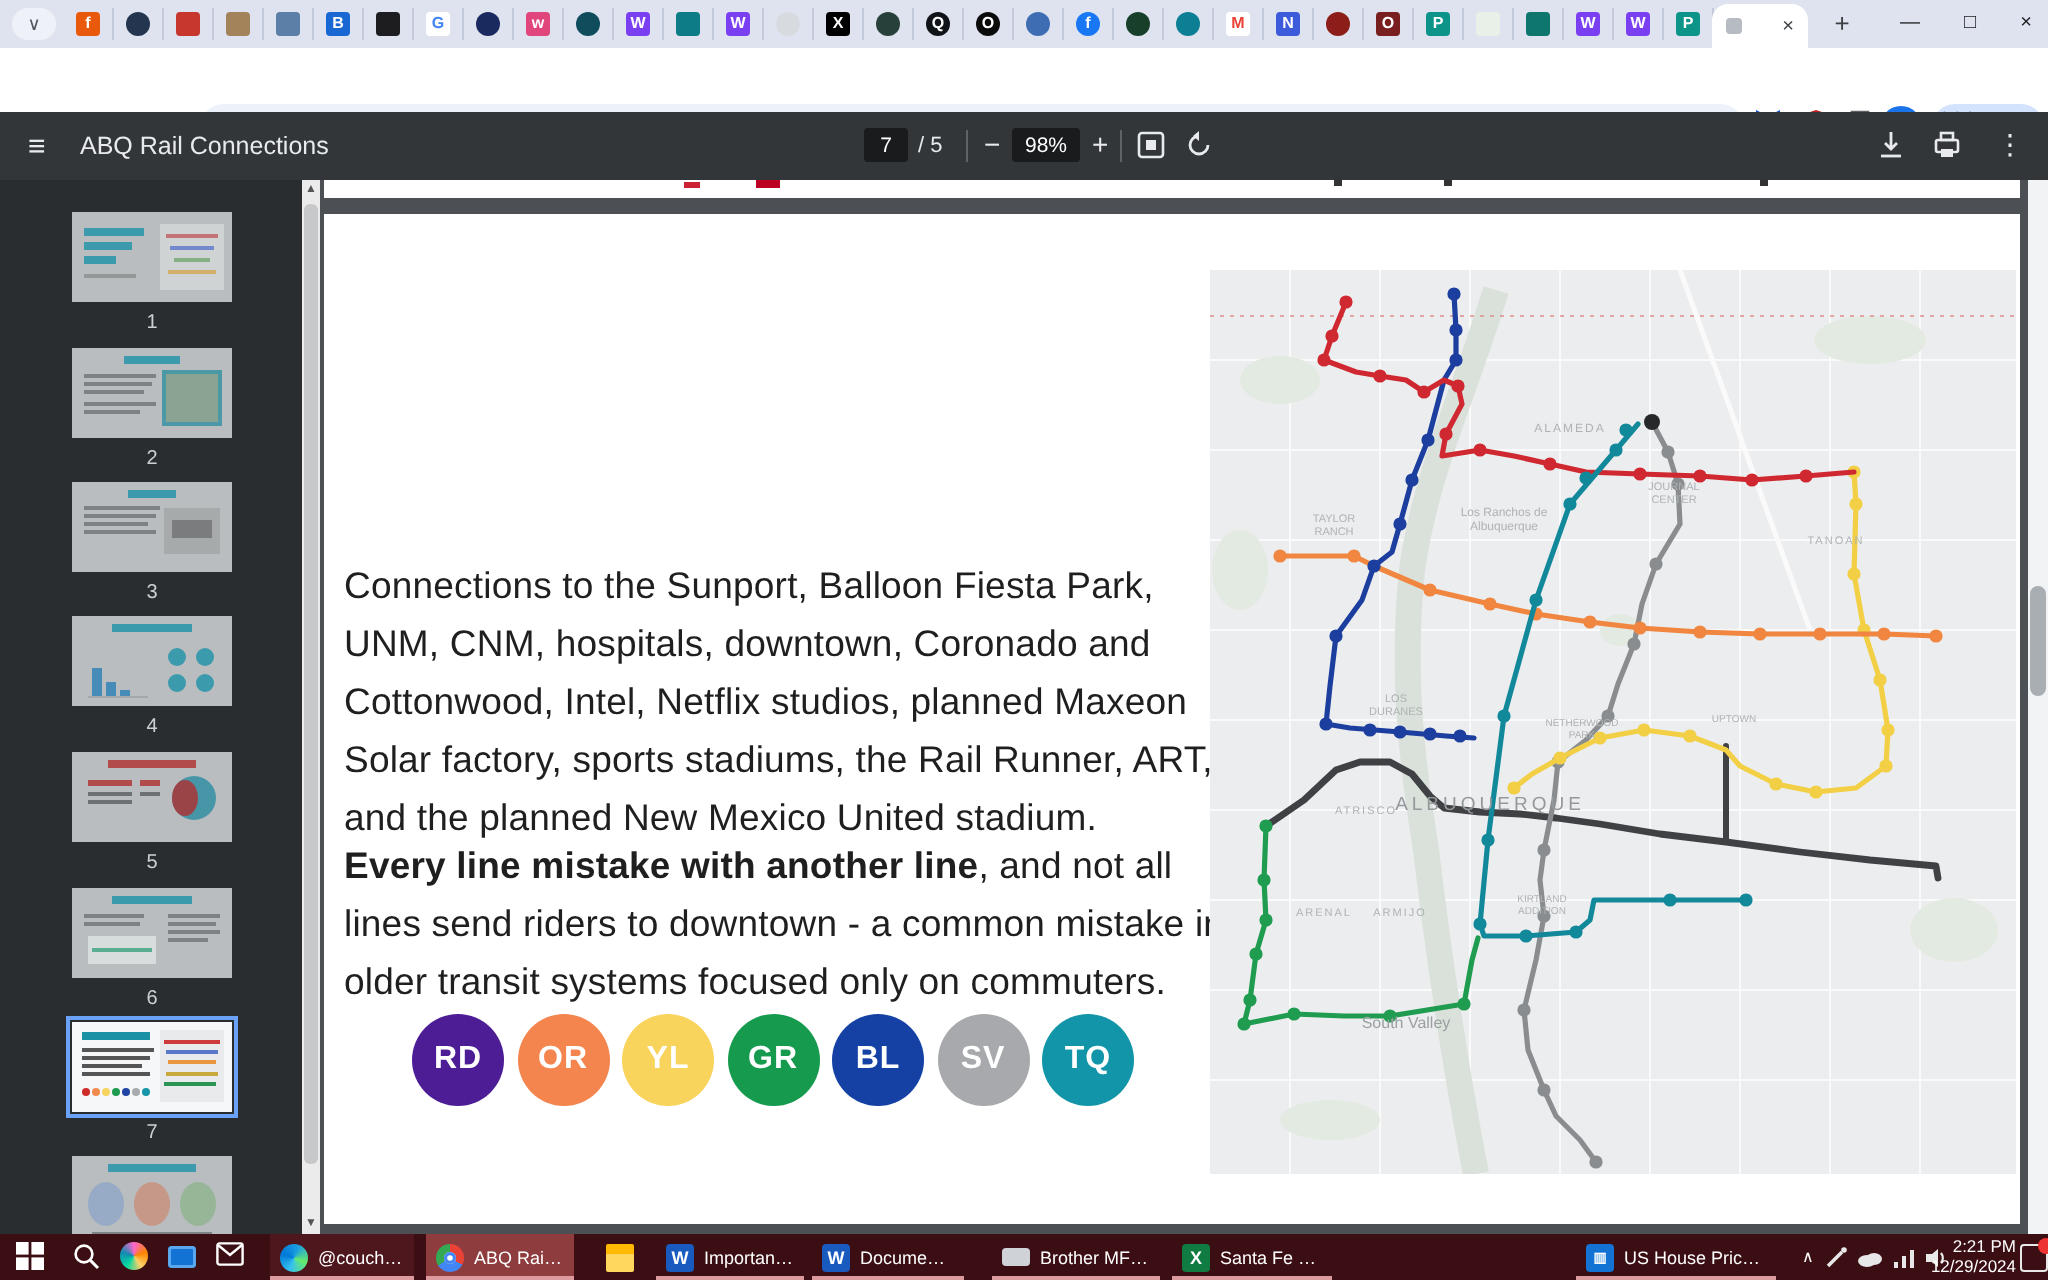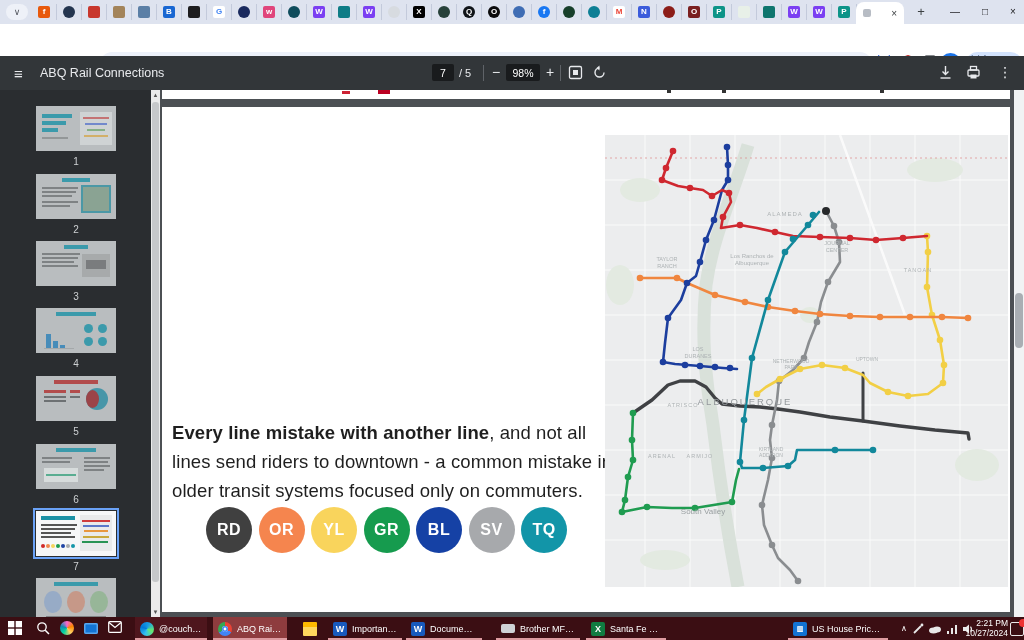--- a/index.html
+++ b/index.html
@@ -408,23 +408,24 @@
 <div id="viewer" class="abs"></div>
 <div id="page6" class="abs">
   <div class="abs" style="left:180px;top:1px;width:8px;height:3px;background:#c23;"></div>
   <div class="abs" style="left:216px;top:0;width:12px;height:4px;background:#b02;"></div>
   <div class="abs" style="left:505px;top:0;width:4px;height:3px;background:#333;"></div>
   <div class="abs" style="left:560px;top:0;width:4px;height:3px;background:#333;"></div>
   <div class="abs" style="left:718px;top:0;width:4px;height:3px;background:#333;"></div>
 </div>
 
 <div id="page7" class="abs">
+  <p class="para" style="top:152px;"><span>Connections to the Sunport, Balloon Fiesta Park, UNM, CNM, hospitals, downtown, Coronado and Cottonwood, Intel, Netflix studios, planned Maxeon Solar factory, sports stadiums, the Rail Runner, ART, and the planned New Mexico United stadium.</span></p>
   <p class="para" style="top:292px;"><b>Every line mistake with another line</b><span>, and not all lines send riders to downtown - a common mistake in older transit systems focused only on commuters.</span></p>
   <div id="badges">
-      <div class="badge" style="background: #404040;">RD</div>
+      <div class="badge" style="background: #4c1d95;">RD</div>
       <div class="badge" style="background: rgb(245, 133, 78);">OR</div>
       <div class="badge" style="background: rgb(249, 212, 92);">YL</div>
       <div class="badge" style="background: rgb(22, 155, 78);">GR</div>
       <div class="badge" style="background: rgb(21, 65, 165);">BL</div>
       <div class="badge" style="background: rgb(167, 169, 172);">SV</div>
       <div class="badge" style="background: rgb(18, 149, 168);">TQ</div>
     </div>
 
   <div id="mapwrap">
     <svg width="403" height="452" viewBox="0 0 403 452">
@@ -642,18 +643,18 @@
         <rect x="5" y="5" width="2" height="6" fill="#e8e8e8"></rect>
       <rect x="9" y="2" width="2" height="9" fill="#e8e8e8"></rect>
     </svg>
     <svg width="12" height="12" viewBox="0 0 12 12" style="margin:0 2px;">
       <polygon points="1,4 4,4 7,1.5 7,10.5 4,8 1,8" fill="#e8e8e8"></polygon>
       <path d="M8.5 3.5 A4 4 0 0 1 8.5 8.5" fill="none" stroke="#e8e8e8" stroke-width="1.2"></path>
     </svg>
   </div>
   <div id="clock">
     <div>2:21 PM</div>
-    <div>10/27/2024</div>
+    <div>12/29/2024</div>
   </div>
   <div id="notif">
     <div id="notifdot"></div>
   </div>
 </div>
 
 </body></html>

